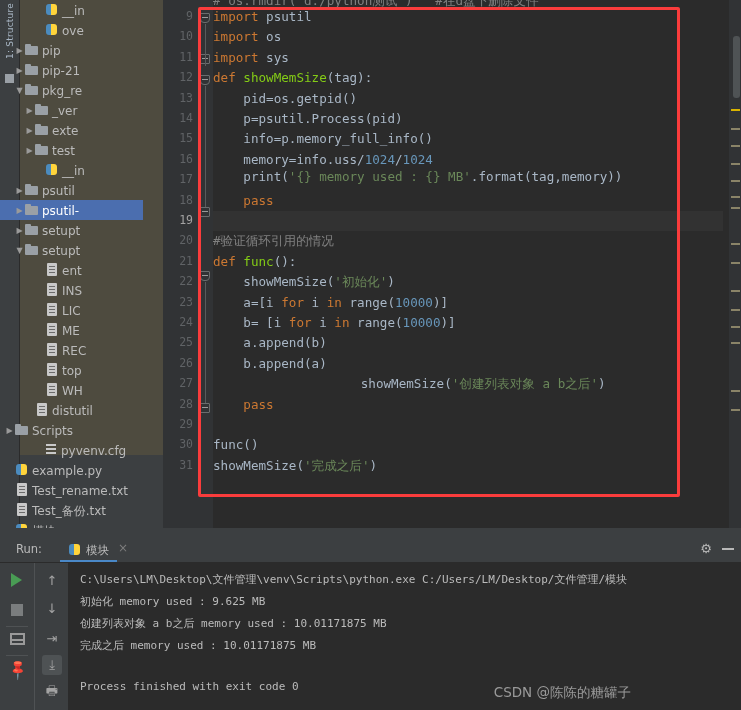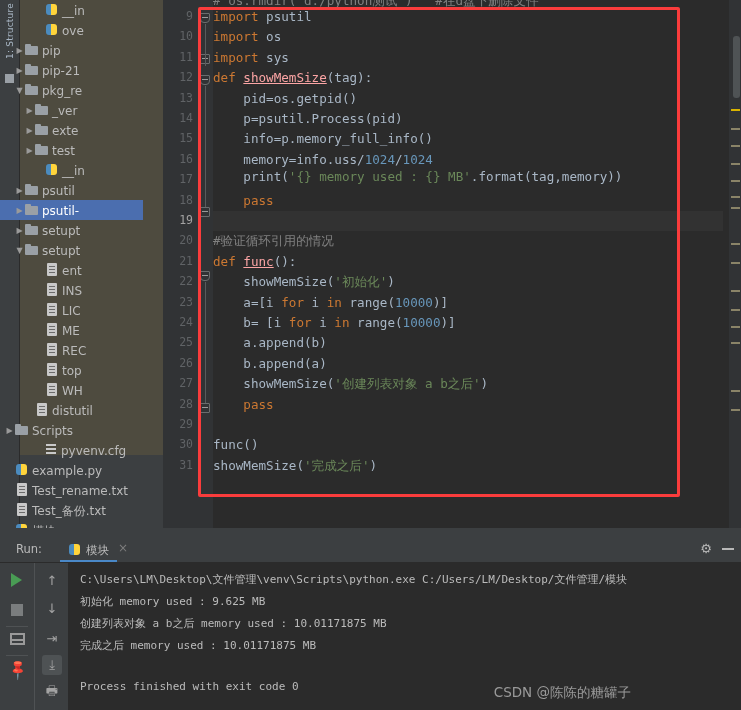--- a/index.html
+++ b/index.html
@@ -129,21 +129,21 @@
   .cline {
     position: absolute; left: 0; right: 0; height: 20.4px;
     font-family: "DejaVu Sans Mono", monospace;
     font-size: 12.6px; line-height: 20.4px; white-space: pre;
     color: #a9b7c6;
   }
   .caretline {
     position: absolute; left: 0; right: 0; height: 20.4px; background: #323232;
   }
   .k  { color: #cc7832; }          
-  .fn { color: #fca5a5; text-decoration: underline; }          
+  .fn { color: #84cc16; }          
   .num{ color: #6897bb; }          
   .str{ color: #6a8759; }          
   .cm { color: #808080; }          
   .def{ color: #a9b7c6; }
 
   
   .markbar {
     position: absolute; right: 0; top: 0; width: 12px; height: 535px;
     background: #313335;
   }
@@ -340,21 +340,21 @@
         <div class="cline" style="top: 167px;"><span class="def">    print(</span><span class="str">'{} memory used : {} MB'</span><span class="def">.format(tag,memory))</span></div>
         <div class="cline" style="top: 190.6px;"><span class="def">    </span><span class="k">pass</span></div>
         <div class="cline" style="top: 211px;"></div>
         <div class="cline" style="top: 251.8px;"><span class="k">def</span><span class="def"> </span><span class="fn">func</span><span class="def">():</span></div>
         <div class="cline" style="top: 231.4px;"><span class="cm">#验证循环引用的情况</span></div>
         <div class="cline" style="top: 272.2px;"><span class="def">    showMemSize(</span><span class="str">'初始化'</span><span class="def">)</span></div>
         <div class="cline" style="top: 292.6px;"><span class="def">    a=[i </span><span class="k">for</span><span class="def"> i </span><span class="k">in</span><span class="def"> range(</span><span class="num">10000</span><span class="def">)]</span></div>
         <div class="cline" style="top: 313px;"><span class="def">    b= [i </span><span class="k">for</span><span class="def"> i </span><span class="k">in</span><span class="def"> range(</span><span class="num">10000</span><span class="def">)]</span></div>
         <div class="cline" style="top: 333.4px;"><span class="def">    a.append(b)</span></div>
         <div class="cline" style="top: 353.8px;"><span class="def">    b.append(a)</span></div>
-        <div class="cline" style="top: 374.2px;"><span class="def">    showMemSize(</span><span class="str">'创建列表对象 a b之后'</span><span class="def">)</span></div>
+        <div class="cline" style="top: 374.2px; text-align: center;"><span class="def">    showMemSize(</span><span class="str">'创建列表对象 a b之后'</span><span class="def">)</span></div>
         <div class="cline" style="top: 394.6px;"><span class="def">    </span><span class="k">pass</span></div>
         <div class="cline" style="top: 415px;"></div>
         <div class="cline" style="top: 435.4px;"><span class="def">func()</span></div>
         <div class="cline" style="top: 455.8px;"><span class="def">showMemSize(</span><span class="str">'完成之后'</span><span class="def">)</span></div>
       </div>
     <div class="markbar">
       <div class="msthumb"></div>
       <div class="mark warn" style="top:109px"></div>
       <div class="mark" style="top:128px"></div>
       <div class="mark" style="top:145px"></div>

